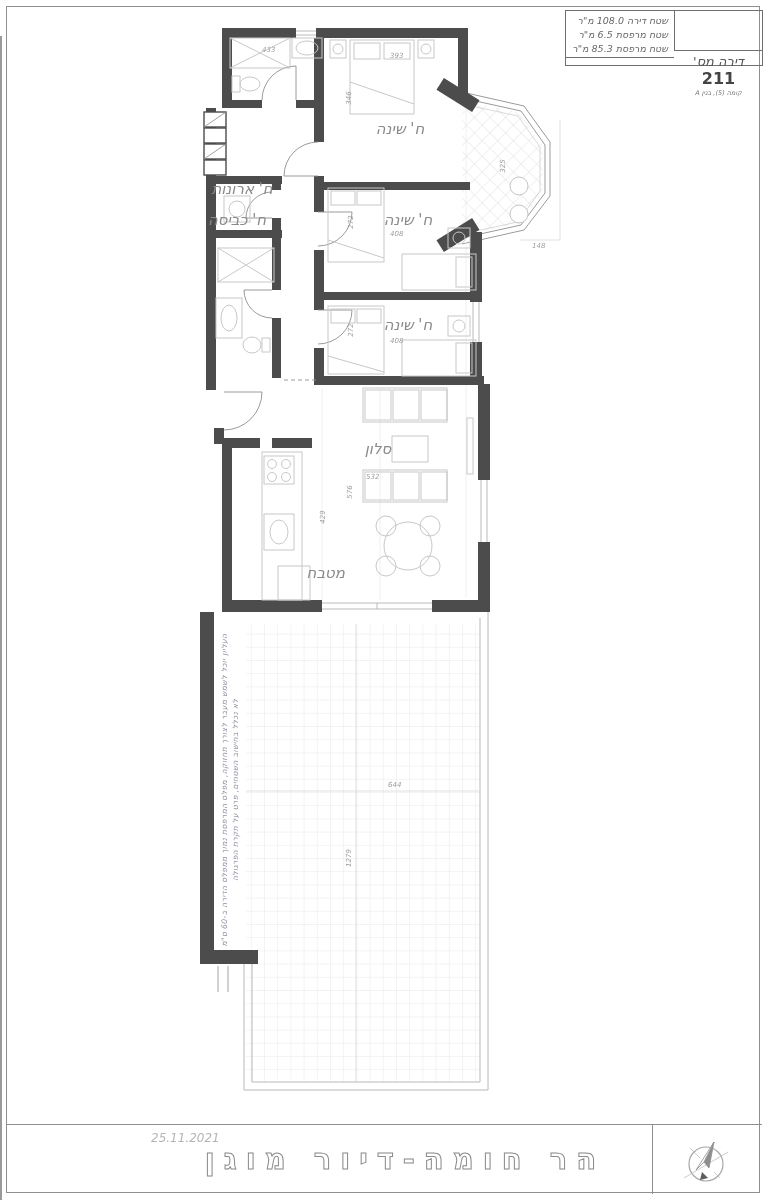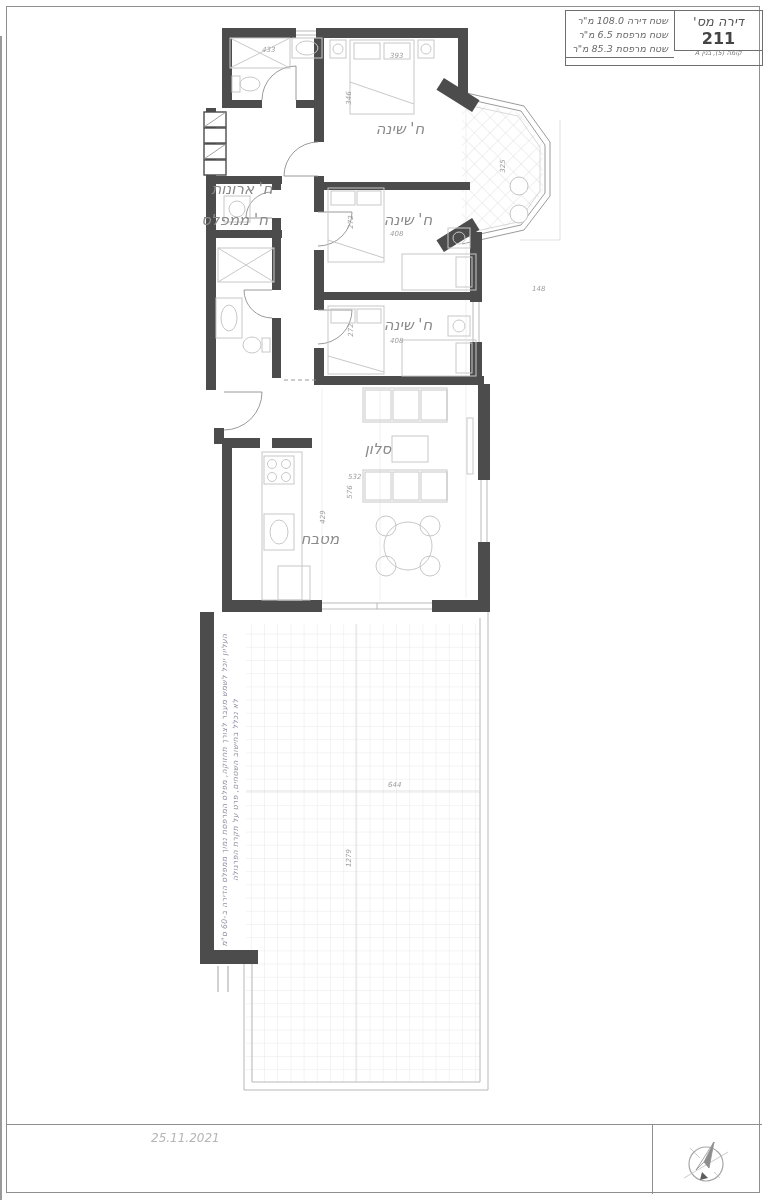--- a/index.html
+++ b/index.html
@@ -9,21 +9,21 @@
   .lbl{position:absolute;color:#8a8a8a;font-style:italic;font-size:15px;text-align:center;
        white-space:nowrap;direction:rtl;}
   .dim{position:absolute;color:#9d9d9d;font-style:italic;font-size:7px;white-space:nowrap;}
   .rot{display:inline-block;transform:rotate(-90deg);transform-origin:center;}
   
   #titleblock{position:absolute;left:565px;top:10px;width:196px;height:54px;
               border:1.2px solid #6f6f6f;direction:rtl;}
   #titleblock .cellR{position:absolute;right:0;top:0;width:88px;height:40px;
                      border-left:1.2px solid #6f6f6f;border-bottom:1.2px solid #6f6f6f;
                      text-align:center;padding-top:3px;box-sizing:border-box;}
-  #titleblock .cellR .bigline{font-size:13px;color:#555;font-style:italic;}
+  #titleblock .cellR .bigline{font-size:13px;color:#555;font-style:italic;margin-top:40px;}
   #titleblock .cellR .bigline b{font-size:16px;font-style:normal;color:#444;}
   #titleblock .cellR .floor{font-size:6.5px;color:#777;font-style:italic;margin-top:1px;}
   #titleblock .cellL{position:absolute;right:88px;top:0;width:108px;height:47px;
                      border-bottom:1.2px solid #6f6f6f;box-sizing:border-box;
                      padding:3px 6px 0 0;text-align:right;}
   #titleblock .cellL div{font-size:9.5px;line-height:14px;color:#666;font-style:italic;}
   
   #tnote{position:absolute;left:55px;top:779px;width:350px;text-align:center;
          transform:rotate(-90deg);direction:rtl;color:#8e8ea2;font-style:italic;}
   #tnote div{font-size:7.6px;line-height:11px;letter-spacing:.4px;white-space:nowrap;}
@@ -254,51 +254,52 @@
     </div>
     <div class="cellL">
       <div>שטח דירה 108.0 מ"ר</div>
       <div>שטח מרפסת 6.5 מ"ר</div>
       <div>שטח מרפסת 85.3 מ"ר</div>
     </div>
   </div>
 
   <div class="lbl" style="left:370px;top:120px;width:60px;">ח' שינה</div>
   <div class="lbl" style="left:210px;top:148px;width:64px;margin-top:32px;">ח' ארונות</div>
-  <div class="lbl" style="left:206px;top:211px;width:62px;">ח' ממפלס</div>
+  <div class="lbl" style="left:206px;top:211px;width:62px;">ח' כביסה</div>
   <div class="lbl" style="left:378px;top:211px;width:60px;">ח' שינה</div>
   <div class="lbl" style="left:378px;top:316px;width:60px;">ח' שינה</div>
   <div class="lbl" style="left:352px;top:440px;width:52px;">סלון</div>
-  <div class="lbl" style="left:295px;top:530px;width:50px;">מטבח</div>
+  <div class="lbl" style="left:295px;top:564px;width:50px;text-align:right;">מטבח</div>
 
   <span class="dim" style="left:262px;top:46px;">433</span>
   <span class="dim" style="left:390px;top:52px;">393</span>
   <span class="dim rot" style="left:342px;top:94px;">346</span>
   <span class="dim rot" style="left:496px;top:162px;">325</span>
-  <span class="dim" style="left:532px;top:242px;margin-top:43px;">148</span>
+  <span class="dim" style="left:532px;top:242px;">148</span>
   <span class="dim rot" style="left:344px;top:218px;">272</span>
   <span class="dim" style="left:390px;top:230px;">408</span>
   <span class="dim rot" style="left:344px;top:326px;">272</span>
   <span class="dim" style="left:390px;top:337px;">408</span>
-  <span class="dim" style="left:348px;top:473px;">532</span>
+  <span class="dim" style="left:366px;top:473px;">532</span>
   <span class="dim rot" style="left:343px;top:488px;">576</span>
   <span class="dim rot" style="left:316px;top:513px;">429</span>
   <span class="dim" style="left:388px;top:781px;">644</span>
   <span class="dim rot" style="left:340px;top:854px;">1279</span>
 
   <div id="tnote">
     <div>העליון יוכל לשמש מעבר לצורך תחזוקה, מפלס המרפסת נמוך ממפלס הדירה ב-60 ס"מ</div>
     <div>לא נכלל בחישוב השטחים, פרט על תקרת הפרגולה</div>
   </div>
 
   <div id="footer-sep"></div>
 
 
   <div id="plan-date">25.11.2021</div>
 
+  <div id="project-title">הר חומה-דיור מוגן</div>
 
   <div id="compass-box-line"></div>
   <svg class="abs" style="left:676px;top:1134px;" width="60" height="60" viewBox="0 0 60 60">
     <circle cx="30" cy="30" r="17" fill="none" stroke="#a6a6a6" stroke-width="1.2"></circle>
     <line x1="8" y1="44" x2="52" y2="18" stroke="#bdbdbd" stroke-width="0.8"></line>
     <line x1="14" y1="14" x2="24" y2="24" stroke="#bdbdbd" stroke-width="0.8"></line>
     <line x1="44" y1="44" x2="38" y2="38" stroke="#bdbdbd" stroke-width="0.8"></line>
     <polygon points="38,8 33,34 28,28" fill="#8d8d8d" stroke="#8d8d8d" stroke-width="0.8"></polygon>
     <polygon points="38,8 28,28 20,36" fill="#ffffff" stroke="#8d8d8d" stroke-width="0.8"></polygon>
     <polygon points="26,38 32,44 24,46" fill="#5d5d5d"></polygon>

